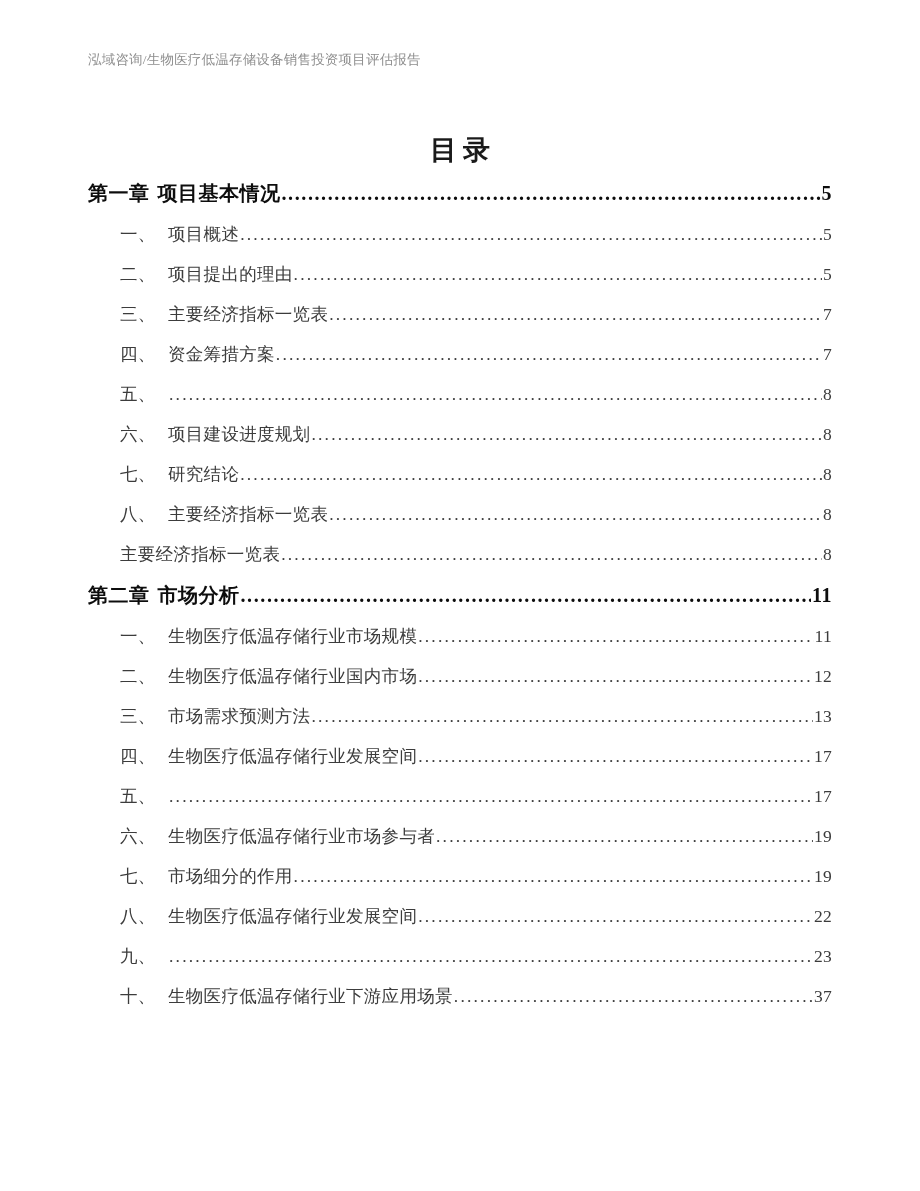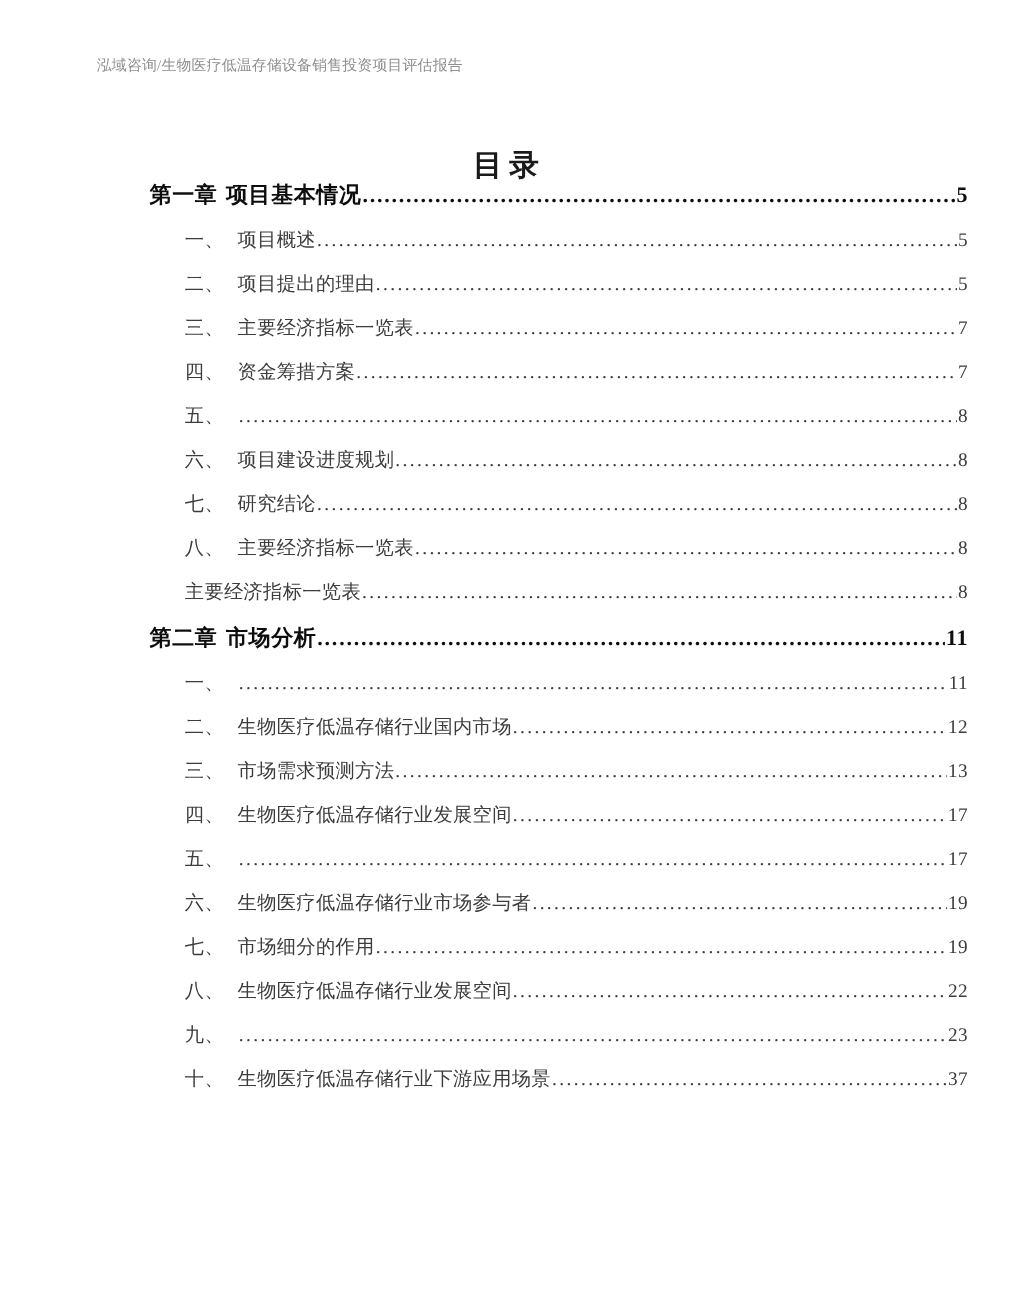--- a/index.html
+++ b/index.html
@@ -48,23 +48,22 @@
     letter-spacing: 6px;
     text-indent: 6px;
     font-family: "Liberation Serif", "DejaVu Serif", serif;
     margin-top: 19px;
   }
 
   
   .toc {
     position: absolute;
     left: 88px;
-    top: 164px;
+    top: 180px;
     width: 744px;
-    margin-left: 48px;
   }
 
   .toc-row {
     display: flex;
     align-items: baseline;
     width: 100%;
     box-sizing: border-box;
     overflow: hidden;
   }
 
@@ -220,20 +219,21 @@
         <span class="pageno">8</span>
       </div>
       <div class="toc-row level1">
         <span class="num">第二章</span>
         <span class="label">市场分析</span>
         <span class="leader">........................................................................................................................................................................................................</span>
         <span class="pageno">11</span>
       </div>
       <div class="toc-row level2">
         <span class="num">一、</span>
+        <span class="label">生物医疗低温存储行业市场规模</span>
         <span class="leader">........................................................................................................................................................................................................</span>
         <span class="pageno">11</span>
       </div>
       <div class="toc-row level2">
         <span class="num">二、</span>
         <span class="label">生物医疗低温存储行业国内市场</span>
         <span class="leader">........................................................................................................................................................................................................</span>
         <span class="pageno">12</span>
       </div>
       <div class="toc-row level2">

